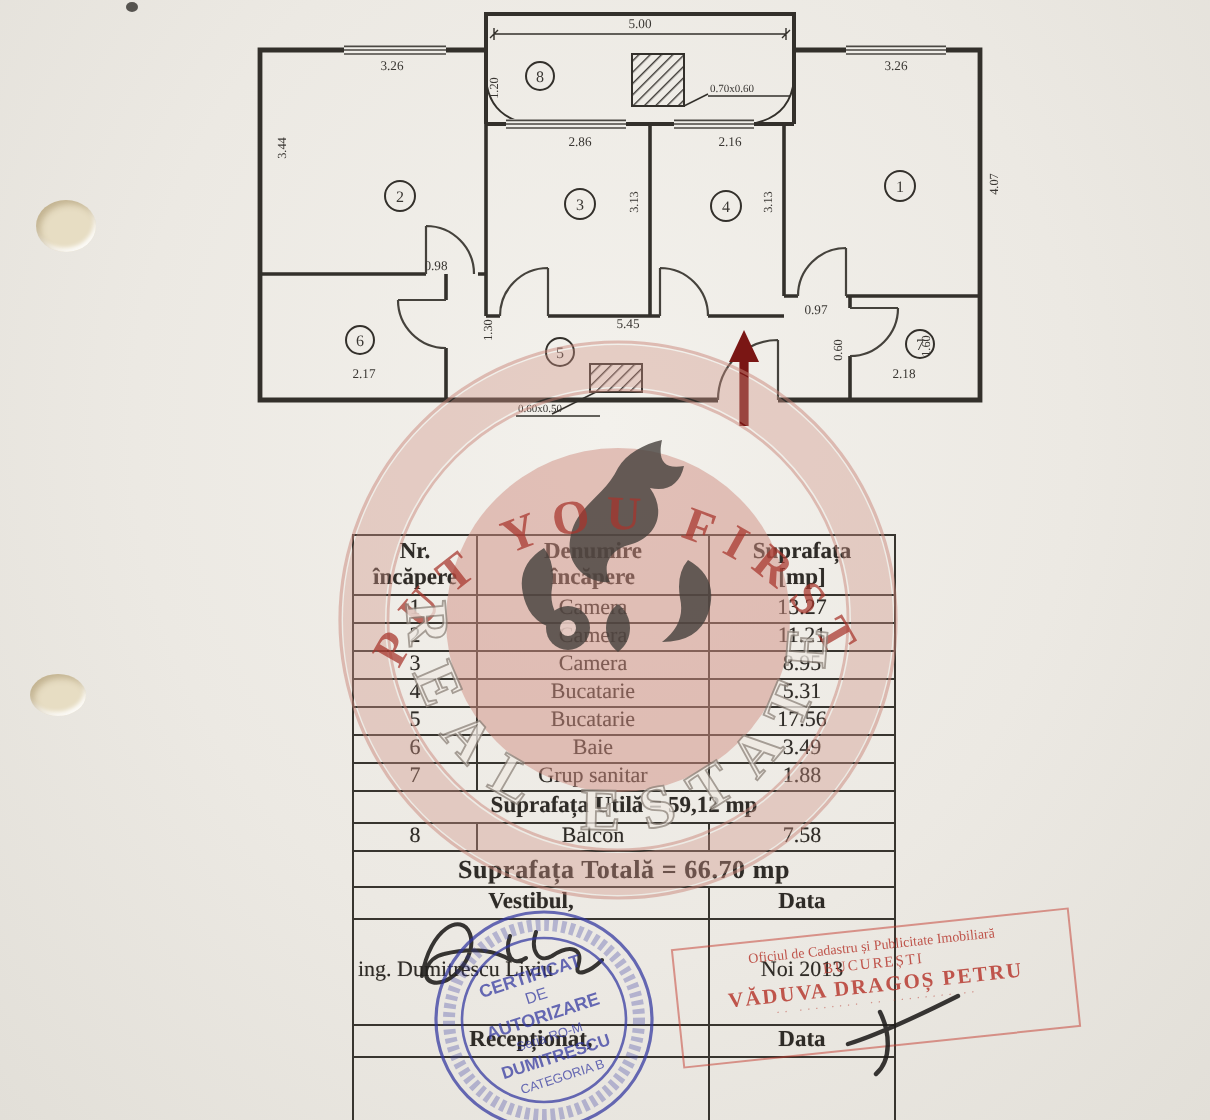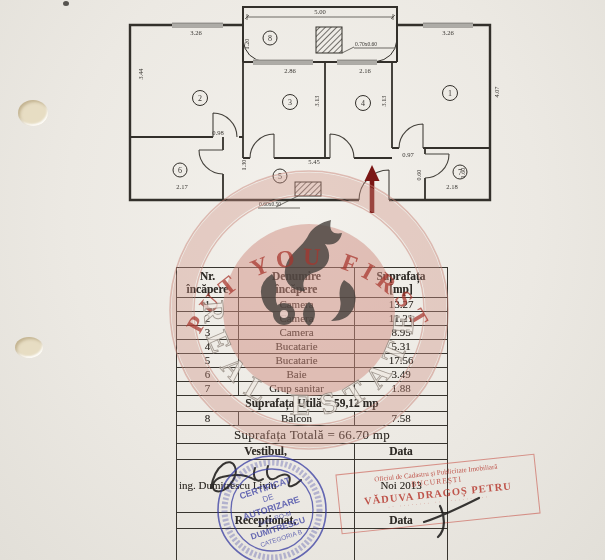--- a/index.html
+++ b/index.html
@@ -20,21 +20,21 @@
   .dimr{font-size:6.2px;}
 
   
   #area-table{position:absolute;left:176px;top:267px;width:256px;border-collapse:collapse;table-layout:fixed;
     font-size:11px;line-height:1.05;text-align:center;color:#2e2b27;text-shadow:0 0 .4px rgba(70,58,44,.45);}
   #area-table td{border:1.5px solid #38352f;padding:0 2px;vertical-align:middle;}
   .c1{width:57px;margin-top:40px;} .c2{width:111px;} .c3{width:88px;}
   .hdr{font-weight:bold;height:29px;font-size:11.5px;}
   .r{height:14px;}
   .merge{font-weight:bold;height:15px;font-size:11.5px;margin-left:34px;}
-  .total{font-weight:normal;height:17px;font-size:13px;letter-spacing:.3px;}
+  .total{font-weight:bold;height:17px;font-size:13px;letter-spacing:.3px;}
   .exe{font-weight:bold;height:15px;font-size:11.5px;}
   .namecell{height:52px;text-align:left;vertical-align:top;padding:2px 0 0 4px;}
   .datecell{vertical-align:top;padding-top:2px;}
   .recep{font-weight:bold;height:15px;font-size:11.5px;}
   .lastrow{height:50px;}
 
   
   #watermark,#bluestamp,#signature,#checkmark{position:absolute;pointer-events:none;}
   #watermark{left:148px;top:162px;}
   #signature{left:195px;top:450px;}

